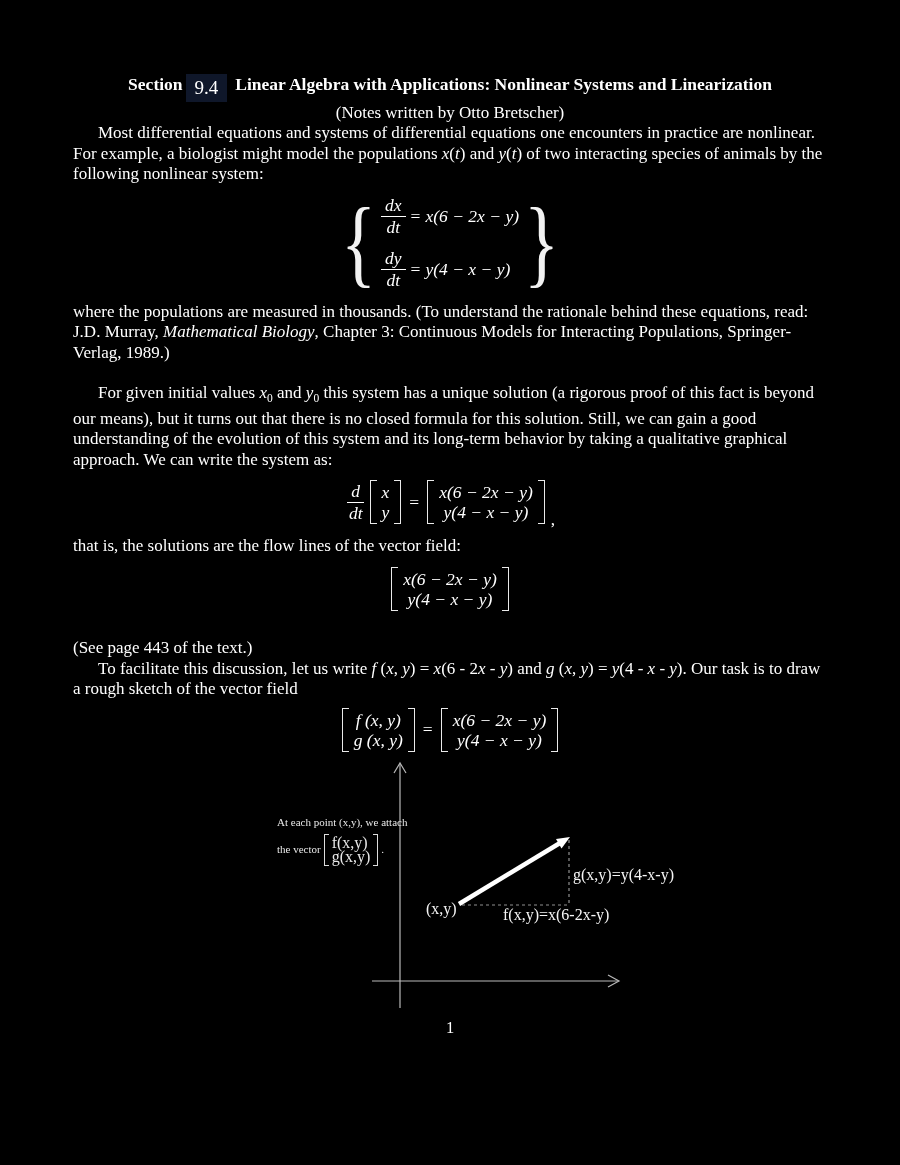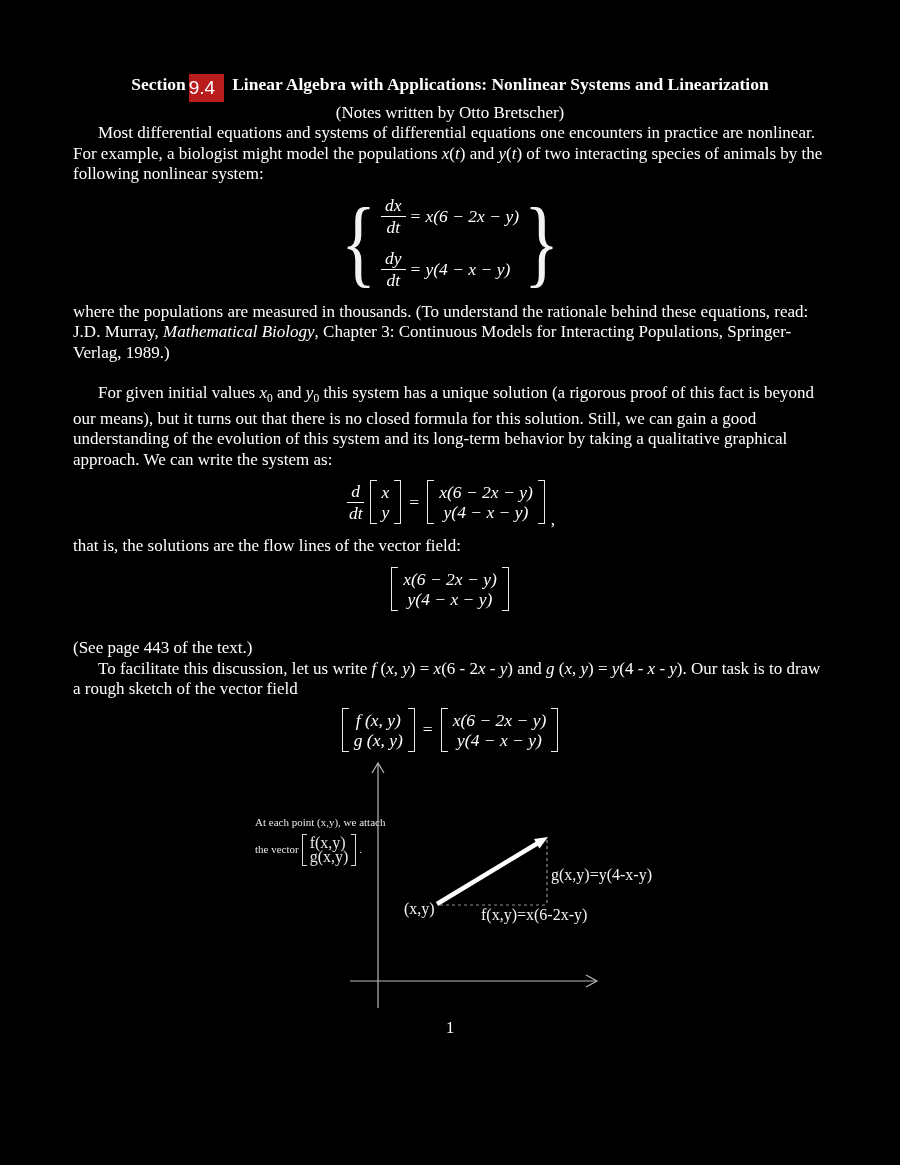--- a/index.html
+++ b/index.html
@@ -6,24 +6,24 @@
   body {
     width:900px; height:1165px; position:relative; overflow:hidden;
     font-family:"Liberation Serif","DejaVu Serif",serif;
     color:#ffffff; -webkit-font-smoothing:antialiased;
   }
   .page { position:absolute; inset:0; padding-top:72px; box-sizing:border-box; }
 
   
   .title { text-align:center; font-weight:bold; font-size:17.5px; line-height:24px; }
   .hl {
-    display:inline-block; background:#b91c1c; color:#fff;
-    font-family:Liberation Sans, sans-serif;
+    display:inline-block; background:#0f172a; color:#fff;
+    font-family:Liberation Serif, serif;
     font-weight:normal; font-size:19px; line-height:26px;
-    padding:1px 9px 1px 0; margin:0 8px 0 3px; vertical-align:-4px;
+    padding:1px 9px 1px 9px; margin:0 8px 0 3px; vertical-align:-4px;
   }
   .subtitle { text-align:center; font-size:17px; line-height:21px; font-weight:normal; }
 
   
   .para { margin:0; padding:0 73px; font-size:17px; line-height:20.6px; }
   .para.indent { text-indent:25px; }
   .it { font-style:italic; }
   sub { font-size:11.5px; }
   .mt20 { }
   .mt10 { margin-top:10px; }
@@ -50,21 +50,21 @@
   .brace {
     font-size:86px; line-height:98px; font-weight:normal; color:#f2f2f2;
     transform:scale(0.85,1.12); display:inline-block;
   }
   .eq-matrix { margin-top:8px; height:48px; }
   .eq-field  { margin-top:7px; height:50px; }
   .eq-fg     { margin-top:6px; height:48px; }
   .comma { margin-left:3px; align-self:flex-end; line-height:14px; }
 
   
-  .diagram { position:relative; width:819px; height:252px; margin-top:4px; }
+  .diagram { position:relative; width:819px; height:252px; margin-top:4px;margin-left:22px; }
   .diagram svg { position:absolute; left:0; top:0; }
   .dlabel { position:absolute; font-size:16px; line-height:18px; white-space:nowrap; color:#f5f5f5; }
   .annot  { position:absolute; font-size:11px; line-height:13px; color:#e8e8e8; white-space:nowrap; }
   .annot2 { display:flex; align-items:center; }
   .smat { display:inline-flex; align-items:stretch; margin:0 3px; }
   .smat .bL { width:4px; border:1px solid #ddd; border-right:none; }
   .smat .bR { width:4px; border:1px solid #ddd; border-left:none; }
   .smat .rows { display:flex; flex-direction:column; align-items:flex-start; padding:2px 3px; }
   .smat .r { font-size:16px; line-height:14px; }
 

